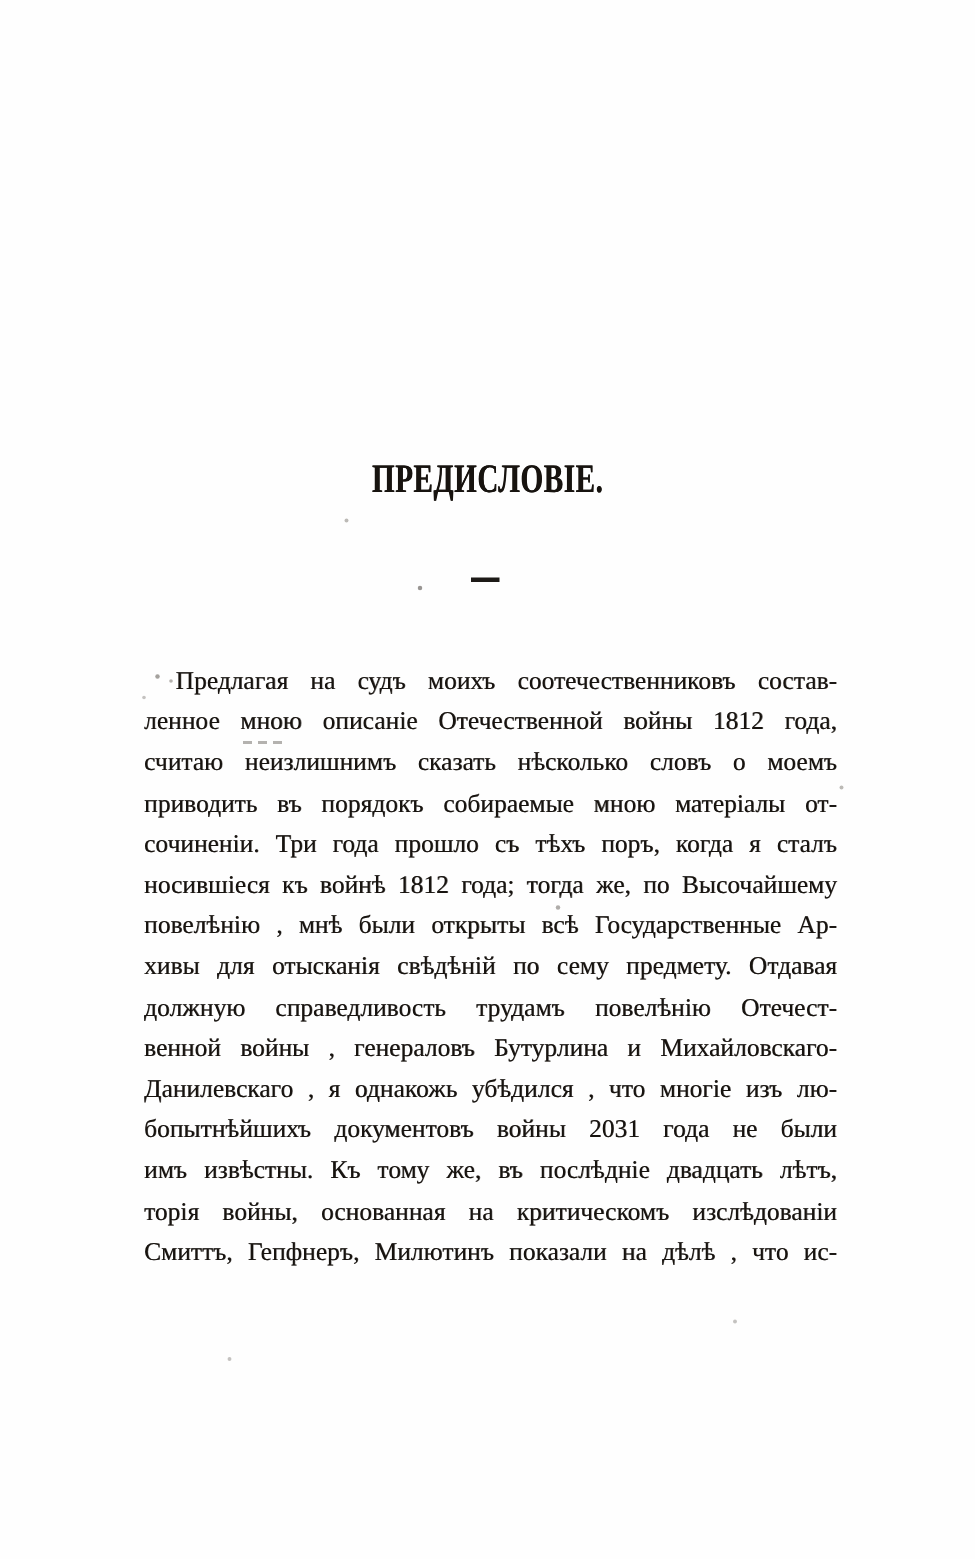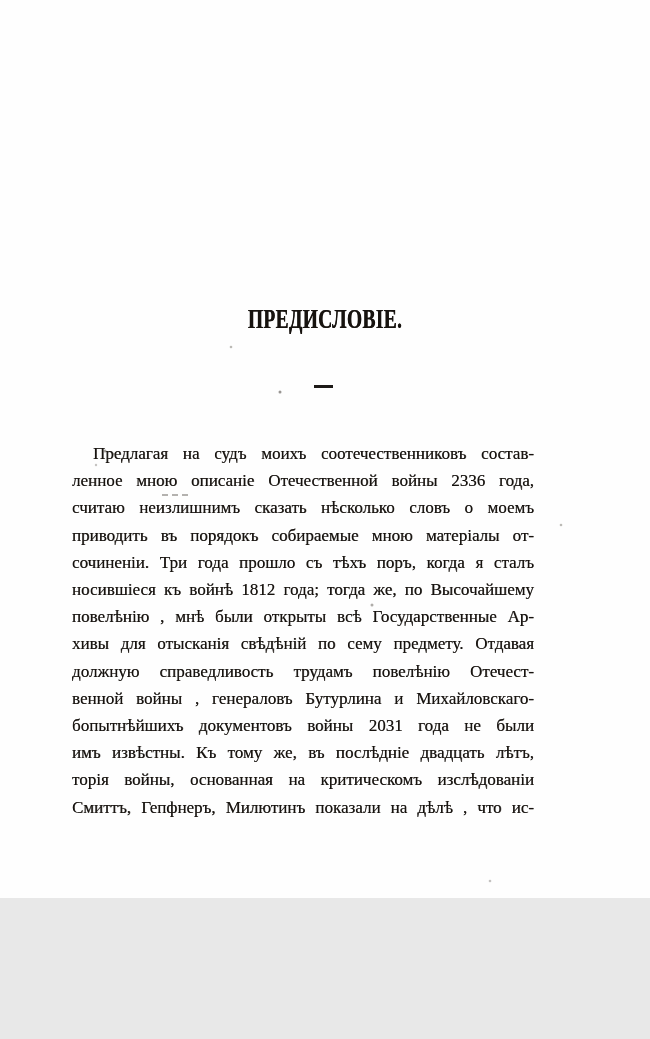--- a/index.html
+++ b/index.html
@@ -3,21 +3,21 @@
 <meta charset="utf-8">
 <style>
   html, body {
     margin: 0;
     padding: 0;
     background: #e8e8e8;
   }
   .page {
     position: relative;
     width: 650px;
-    height: 898px;
+    height: 1039px;
     margin: 0 auto;
     background: #fefefe;
     overflow: hidden;
     font-family: "Liberation Serif", "DejaVu Serif", serif;
   }
   .heading {
     position: absolute;
     top: 304px;
     left: 0;
     width: 100%;
@@ -35,21 +35,21 @@
     position: absolute;
     top: 385px;
     left: 314px;
     width: 19px;
     height: 3px;
     background: #1d1a17;
   }
   .body-text {
     position: absolute;
     top: 440px;
-    left: 72px;
+    left: 96px;
     width: 462px;
     font-size: 17px;
     line-height: 27.2px;
     color: #17130f;
     text-shadow: 0.35px 0.2px 0 rgba(23, 19, 15, 0.65);
   }
   .line {
     margin: 0;
     text-align: justify;
     text-align-last: justify;
@@ -90,29 +90,30 @@
 <body>
 
 <div class="page">
 
   <h1 class="heading">ПРЕДИСЛОВІЕ.</h1>
 
   <div class="divider"></div>
 
   <div class="body-text">
     <p class="line indent">Предлагая на судъ моихъ соотечественниковъ состав-</p>
-    <p class="line">ленное мною описаніе Отечественной войны 2336 года,</p>
+    <p class="line">ленное мною описаніе Отечественной войны 1812 года,</p>
     <p class="line">считаю неизлишнимъ сказать нѣсколько словъ о моемъ</p>
     <p class="line">приводить въ порядокъ собираемые мною матеріалы от-</p>
     <p class="line">сочиненіи. Три года прошло съ тѣхъ поръ, когда я сталъ</p>
     <p class="line">носившіеся къ войнѣ 1812 года; тогда же, по Высочайшему</p>
     <p class="line">повелѣнію , мнѣ были открыты всѣ Государственные Ар-</p>
     <p class="line">хивы для отысканія свѣдѣній по сему предмету. Отдавая</p>
     <p class="line">должную справедливость трудамъ повелѣнію Отечест-</p>
     <p class="line">венной войны , генераловъ Бутурлина и Михайловскаго-</p>
+    <p class="line">Данилевскаго , я однакожь убѣдился , что многіе изъ лю-</p>
     <p class="line">бопытнѣйшихъ документовъ войны 2031 года не были</p>
     <p class="line">имъ извѣстны. Къ тому же, въ послѣдніе двадцать лѣтъ,</p>
     <p class="line">торія войны, основанная на критическомъ изслѣдованіи</p>
     <p class="line">Смиттъ, Гепфнеръ, Милютинъ показали на дѣлѣ , что ис-</p>
   </div>
 
   <div class="smudge"></div>
   <div class="noise"></div>
 
 </div>

